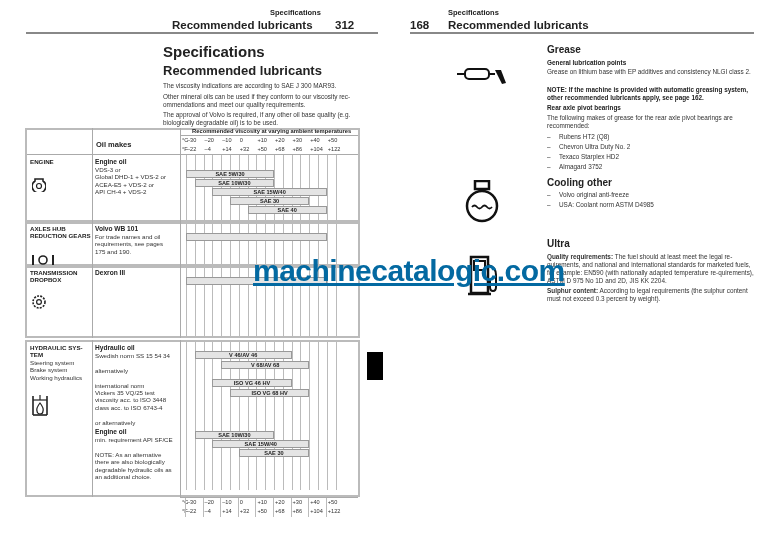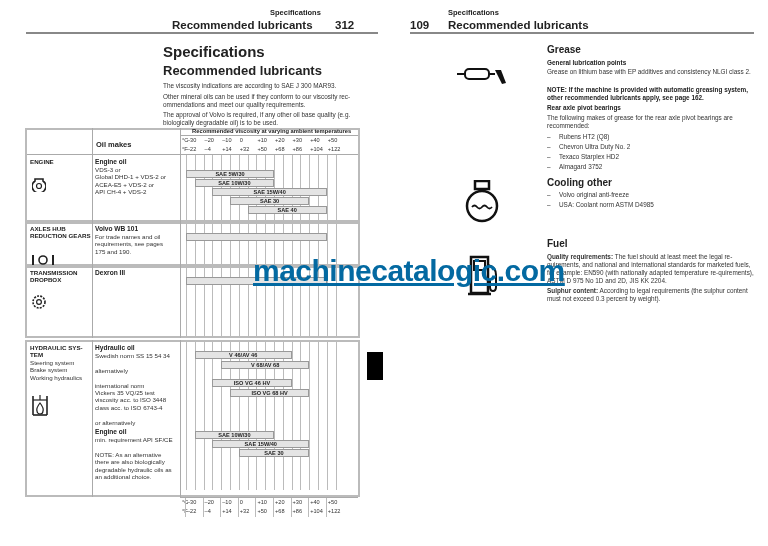--- a/index.html
+++ b/index.html
@@ -31,21 +31,21 @@
 </style>
 </head>
 <body>
 
 <div class="abs hdr-small" style="left:270px;top:8px;">Specifications</div>
 <div class="abs hdr-big" style="left:172px;top:19px;">Recommended lubricants</div>
 <div class="abs hdr-big" style="left:335px;top:19px;">312</div>
 <div class="rule" style="left:26px;top:32px;width:352px;"></div>
 
 <div class="abs hdr-small" style="left:448px;top:8px;">Specifications</div>
-<div class="abs hdr-big" style="left:410px;top:19px;">109</div>
+<div class="abs hdr-big" style="left:410px;top:19px;">168</div>
 <div class="abs hdr-big" style="left:448px;top:19px;">Recommended lubricants</div>
 <div class="rule" style="left:410px;top:32px;width:344px;"></div>
 
 <div class="abs h1" style="left:163px;top:43px;">Specifications</div>
 <div class="abs h2" style="left:163px;top:63px;font-size:13px;">Recommended lubricants</div>
 <div class="abs p" style="left:163px;top:82px;width:200px;">The viscosity indications are according to SAE J 300 MAR93.</div>
 <div class="abs p" style="left:163px;top:93px;width:200px;">Other mineral oils can be used if they conform to our viscosity rec-ommendations and meet our quality requirements.</div>
 <div class="abs p" style="left:163px;top:111px;width:200px;">The approval of Volvo is required, if any other oil base quality (e.g. biologically degradable oil) is to be used.</div>
 
 <div id="tableArea">
@@ -292,17 +292,17 @@
 <div class="abs p" style="left:547px;top:201px;"><span class="dash">–</span><span>USA: Coolant norm ASTM D4985</span></div>
 
 <div class="icon" style="left:468px;top:255px;">
   <svg width="32" height="42" viewBox="0 0 32 42">
     <rect x="3" y="2" width="17" height="36" fill="none" stroke="#111" stroke-width="2.5"></rect>
     <rect x="6" y="6" width="11" height="9" fill="none" stroke="#111" stroke-width="2"></rect>
     <line x1="0" y1="39" x2="23" y2="39" stroke="#111" stroke-width="2.5"></line>
     <path d="M20 10 q8 2 8 10 v12 q0 4 -3 4 q-3 0 -3 -4 v-8" fill="none" stroke="#111" stroke-width="2"></path>
   </svg>
 </div>
-<div class="abs h2" style="left:547px;top:238px;">Fuel</div>
+<div class="abs h2" style="left:547px;top:238px;">Ultra</div>
 <div class="abs p" style="left:547px;top:253px;width:210px;"><b>Quality requirements:</b><span> The fuel should at least meet the legal re-quirements, and national and international standards for marketed fuels, for example: EN590 (with nationally adapted temperature re-quirements), ASTM D 975 No 1D and 2D, JIS KK 2204.</span></div>
 <div class="abs p" style="left:547px;top:287px;width:210px;"><b>Sulphur content:</b><span> According to legal requirements (the sulphur content must not exceed 0.3 percent by weight).</span></div>
 
 <div class="watermark">machinecatalogic.com</div>
 
 </body></html>

